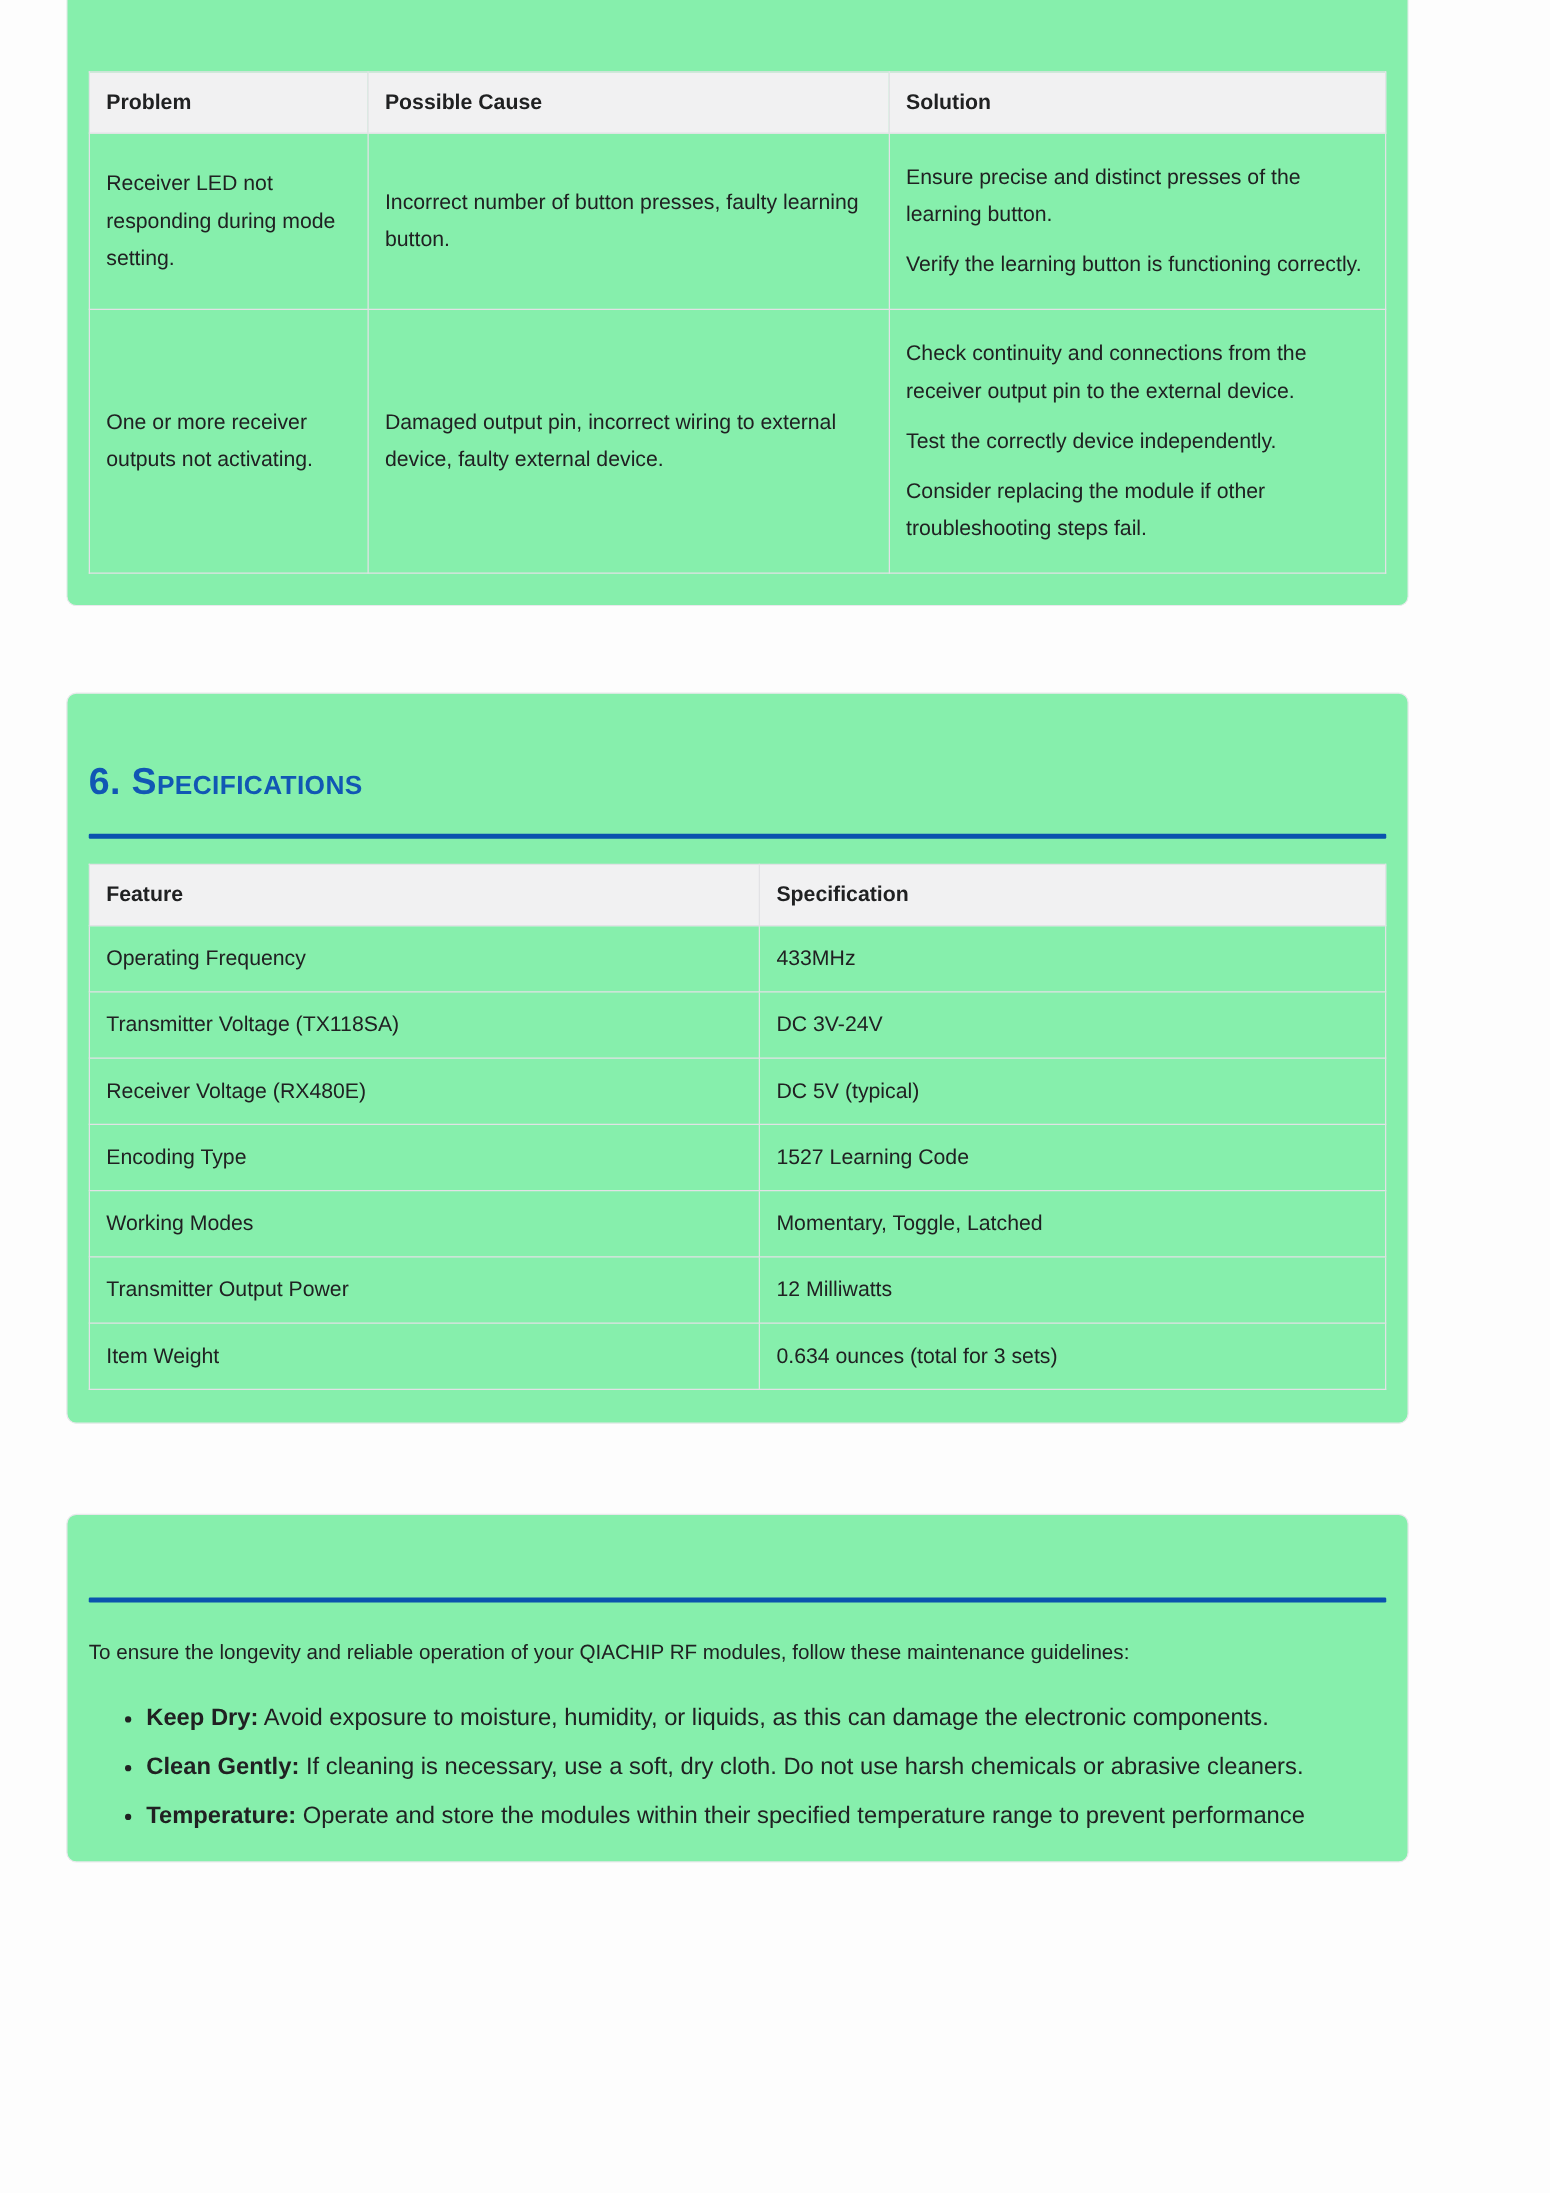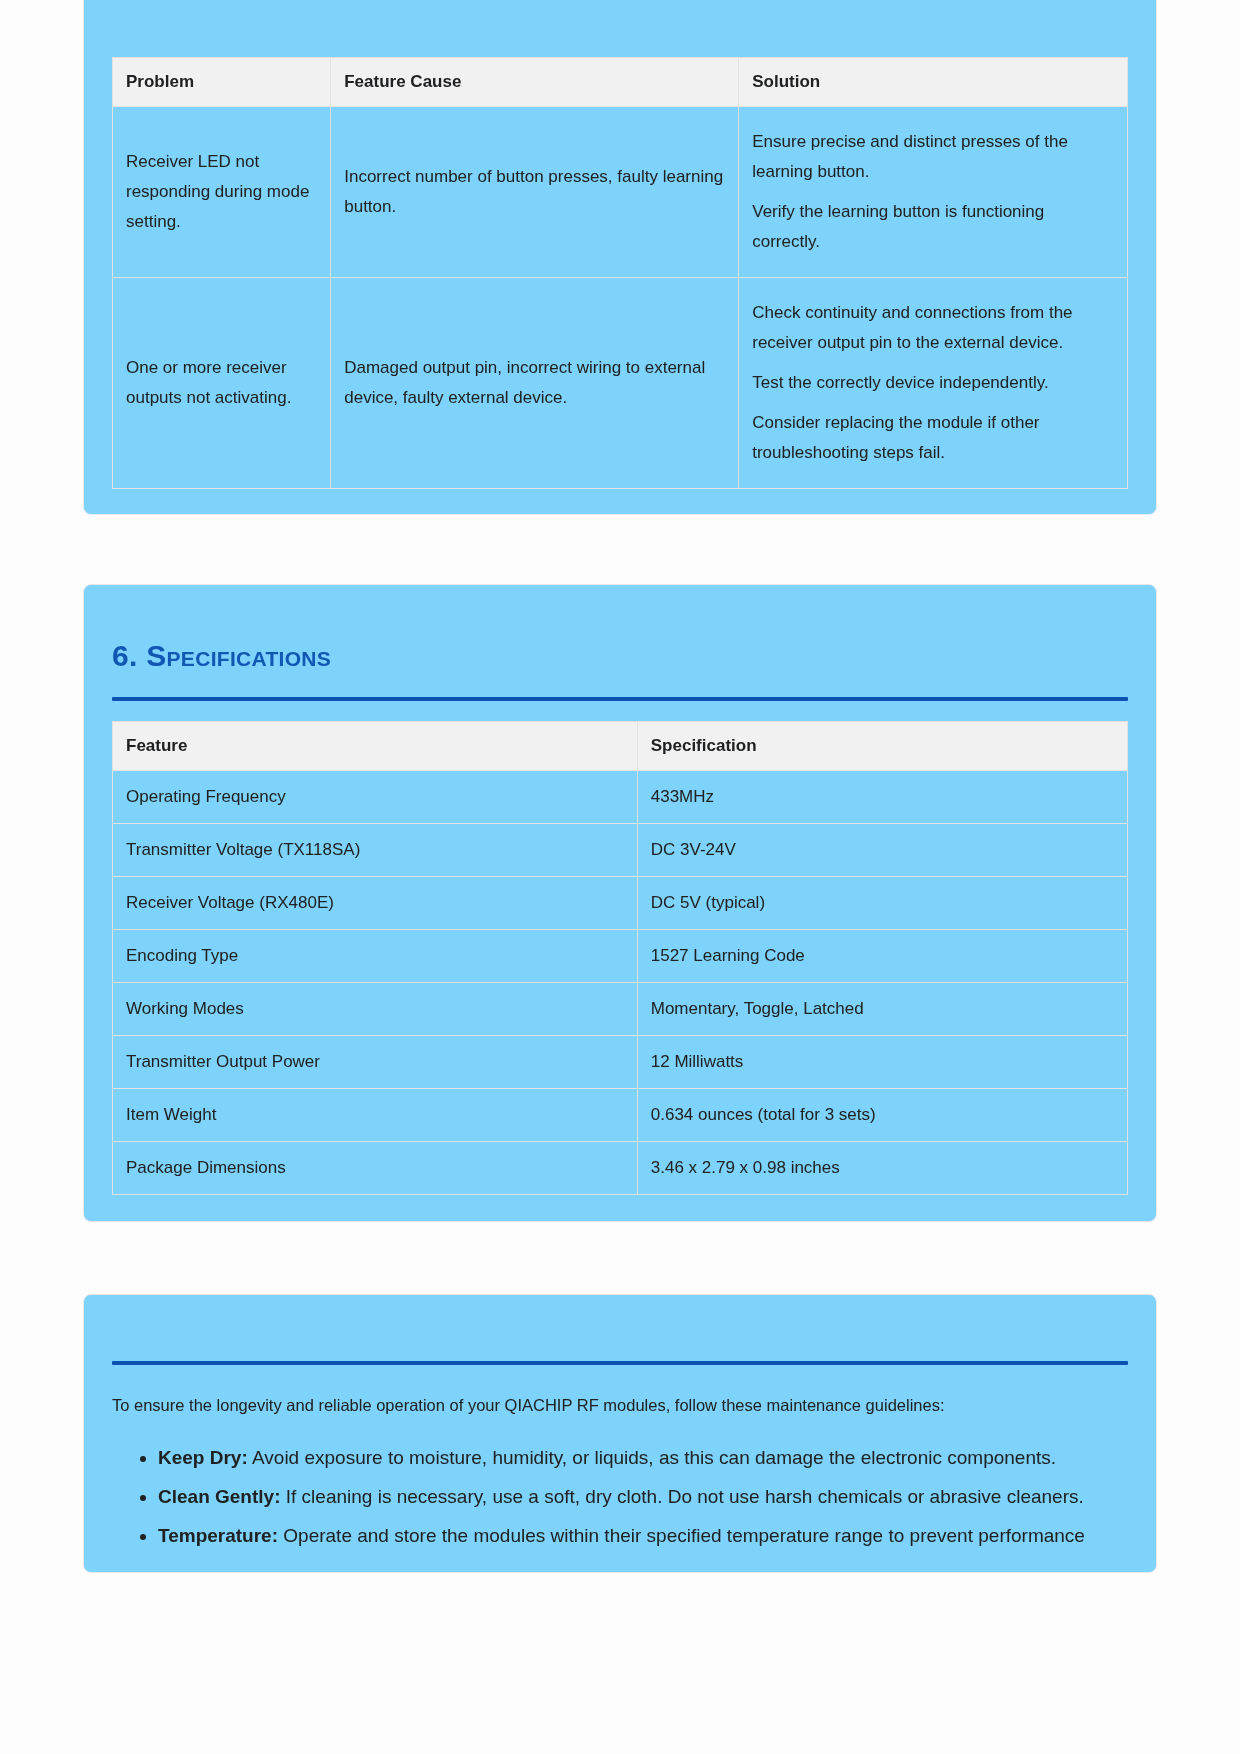--- a/index.html
+++ b/index.html
@@ -9,25 +9,25 @@
     height: 1754px;
     background: #fdfdfd;
     font-family: "Liberation Sans", sans-serif;
     color: #202122;
     overflow: hidden;
   }
   .page { width: 1240px; height: 1754px; position: relative; }
 
   .card {
     width: 1074px;
-    margin-left: 83px;
-    background: #7dd3fc;
+    margin-left: 53px;
+    background: #86efac;
     border: 1px solid #e9e9ec;
     border-radius: 8px;
-    padding: 0 28px;
+    padding: 0 17px;
   }
   .card-trouble {
     border-top: none;
     border-radius: 0 0 8px 8px;
     padding-top: 57px;
     padding-bottom: 25px;
   }
   .card-specs { margin-top: 69px; padding-top: 52px; padding-bottom: 26px; }
   .card-maint { margin-top: 72px; padding-top: 44px; padding-bottom: 12px; }
 
@@ -99,21 +99,21 @@
   <section class="card card-trouble">
     <table class="t-trouble">
       <colgroup>
           <col class="c1">
           <col class="c2">
           <col class="c3">
         </colgroup>
       <thead>
         <tr>
           <th>Problem</th>
-          <th>Feature Cause</th>
+          <th>Possible Cause</th>
           <th>Solution</th>
         </tr>
       </thead>
       <tbody>
         <tr>
           <td>Receiver LED not responding during mode setting.</td>
           <td>Incorrect number of button presses, faulty learning button.</td>
           <td>
             <p>Ensure precise and distinct presses of the learning button.</p>
             <p>Verify the learning button is functioning correctly.</p>
@@ -167,24 +167,20 @@
           <td>Working Modes</td>
           <td>Momentary, Toggle, Latched</td>
         </tr>
         <tr>
           <td>Transmitter Output Power</td>
           <td>12 Milliwatts</td>
         </tr>
         <tr>
           <td>Item Weight</td>
           <td>0.634 ounces (total for 3 sets)</td>
-        </tr>
-        <tr>
-          <td>Package Dimensions</td>
-          <td>3.46 x 2.79 x 0.98 inches</td>
         </tr>
       </tbody>
     </table>
   </section>
 
   <section class="card card-maint">
     <div class="rule"></div>
     <p class="intro">To ensure the longevity and reliable operation of your QIACHIP RF modules, follow these maintenance guidelines:</p>
     <ul class="maint-list">
       <li>

